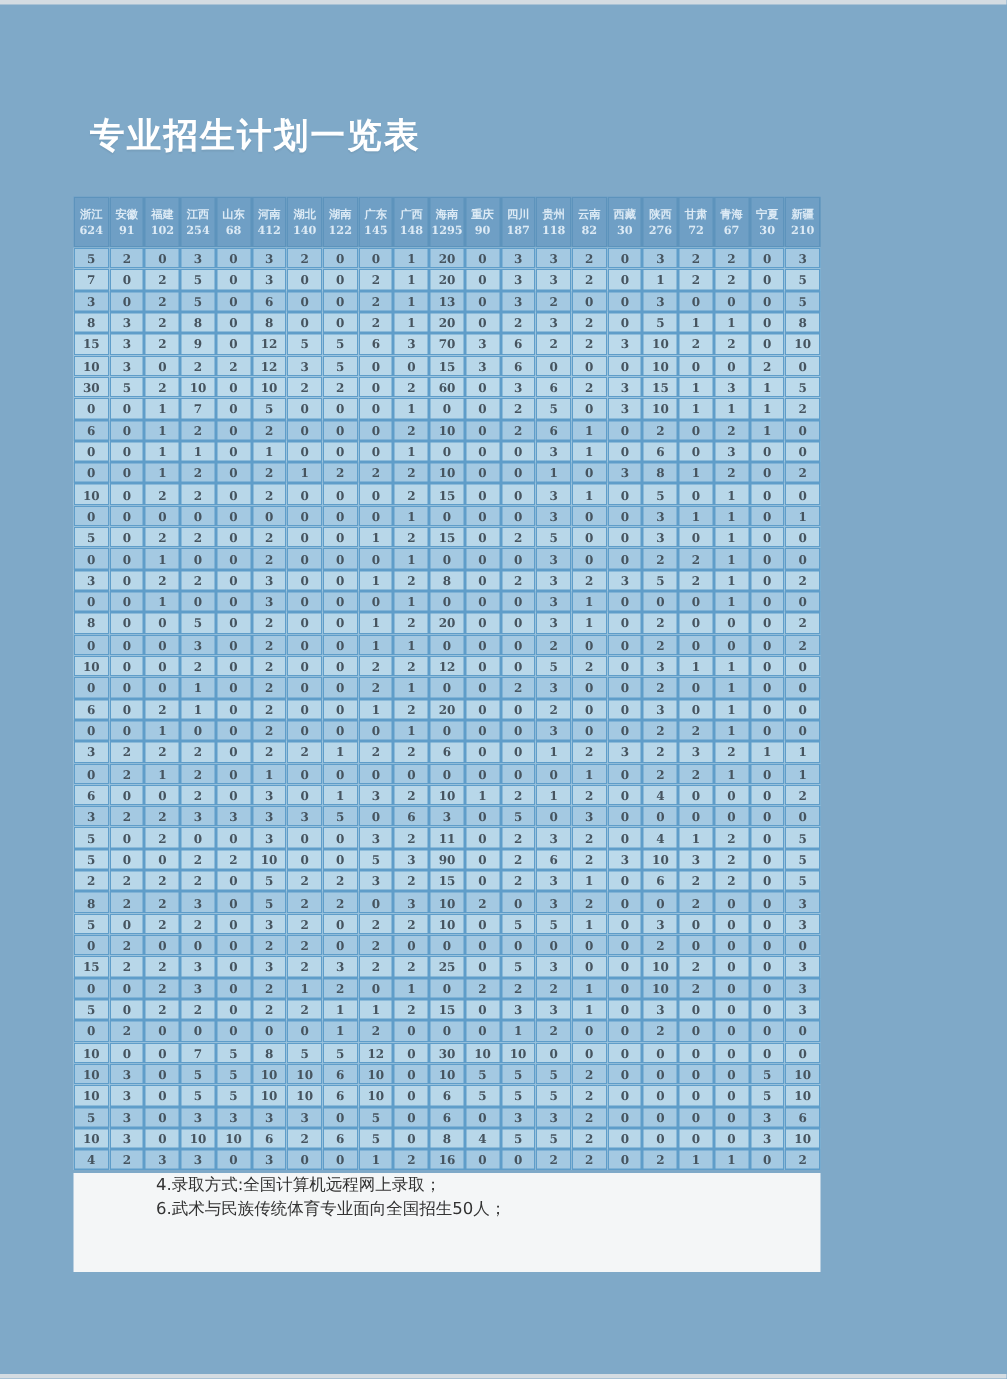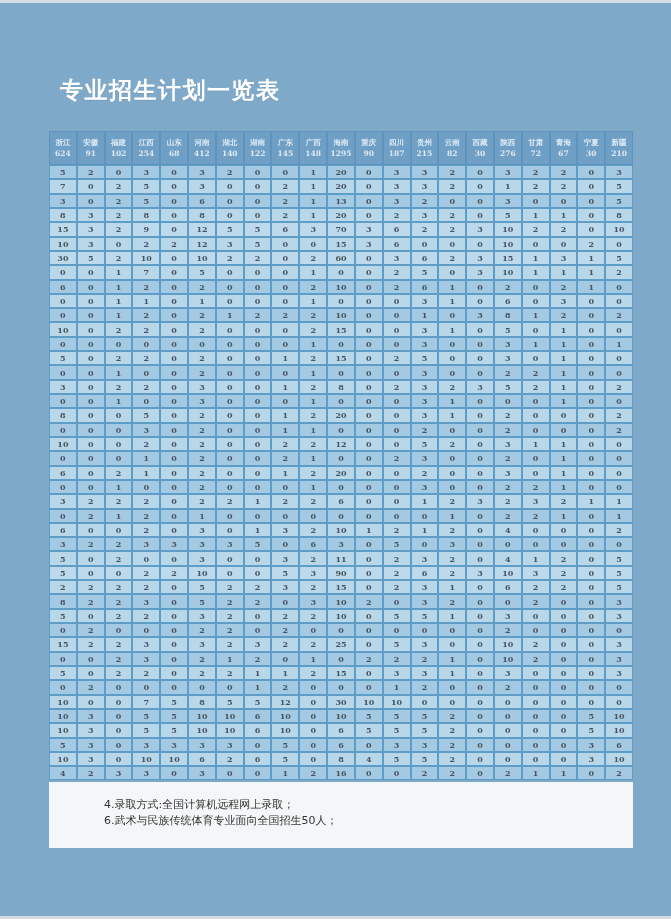--- a/index.html
+++ b/index.html
@@ -10,21 +10,21 @@
   }
   .edge-strip{position:absolute;left:0;width:671px;height:3px;background:#d4dce2;}
   #edge-top{top:0;}
   #edge-bottom{bottom:0;}
   #page-title{
     position:absolute;left:60px;top:55px;
     font-size:23px;font-weight:700;color:#ffffff;letter-spacing:1.5px;
     text-shadow:0 1px 1px rgba(0,0,0,0.06);
     margin-top:20px;
   }
-  #sheet{position:absolute;left:49px;top:131px;width:584px;}
+  #sheet{position:absolute;left:49px;top:131px;width:498px;}
   
   #header-row{display:grid;grid-template-columns:repeat(21,1fr);height:34px;}
   .hcell{
     background:#6f9fc5;
     box-shadow:inset 0 0 0 1px #5d93bc;
     display:flex;flex-direction:column;align-items:center;justify-content:center;
     gap:3px;color:#dceaf5;font-size:7.5px;font-weight:700;line-height:1;
     overflow:hidden;
   }
   .hcell .prov-total{font-family:"DejaVu Serif",serif;font-weight:700;}
@@ -39,21 +39,21 @@
     line-height:1;overflow:hidden;
   }
   .trow:nth-child(even) .tcell{background:#b8d7e9;}
   .trow:nth-child(5) .tcell,
   .trow:nth-child(7) .tcell,
   .trow:nth-child(29) .tcell{background:#bcdaeb;}
   
   #notes-panel{
     margin-top:2px;background:#f4f6f7;
     box-sizing:border-box;height:66px;
-    padding:15px 10px 0 55px;
+    padding:0 10px 0 55px;
   }
   .note-line{
     margin:0;font-size:11px;line-height:15.5px;color:#333333;
     white-space:nowrap;overflow:hidden;
   }
 </style>
 </head>
 <body>
 
 <div class="edge-strip" id="edge-top"></div>
@@ -109,21 +109,21 @@
       <div class="hcell">
         <span class="prov-name">重庆</span>
         <span class="prov-total">90</span>
       </div>
       <div class="hcell">
         <span class="prov-name">四川</span>
         <span class="prov-total">187</span>
       </div>
       <div class="hcell">
         <span class="prov-name">贵州</span>
-        <span class="prov-total">215</span>
+        <span class="prov-total">118</span>
       </div>
       <div class="hcell">
         <span class="prov-name">云南</span>
         <span class="prov-total">82</span>
       </div>
       <div class="hcell">
         <span class="prov-name">西藏</span>
         <span class="prov-total">30</span>
       </div>
       <div class="hcell">

